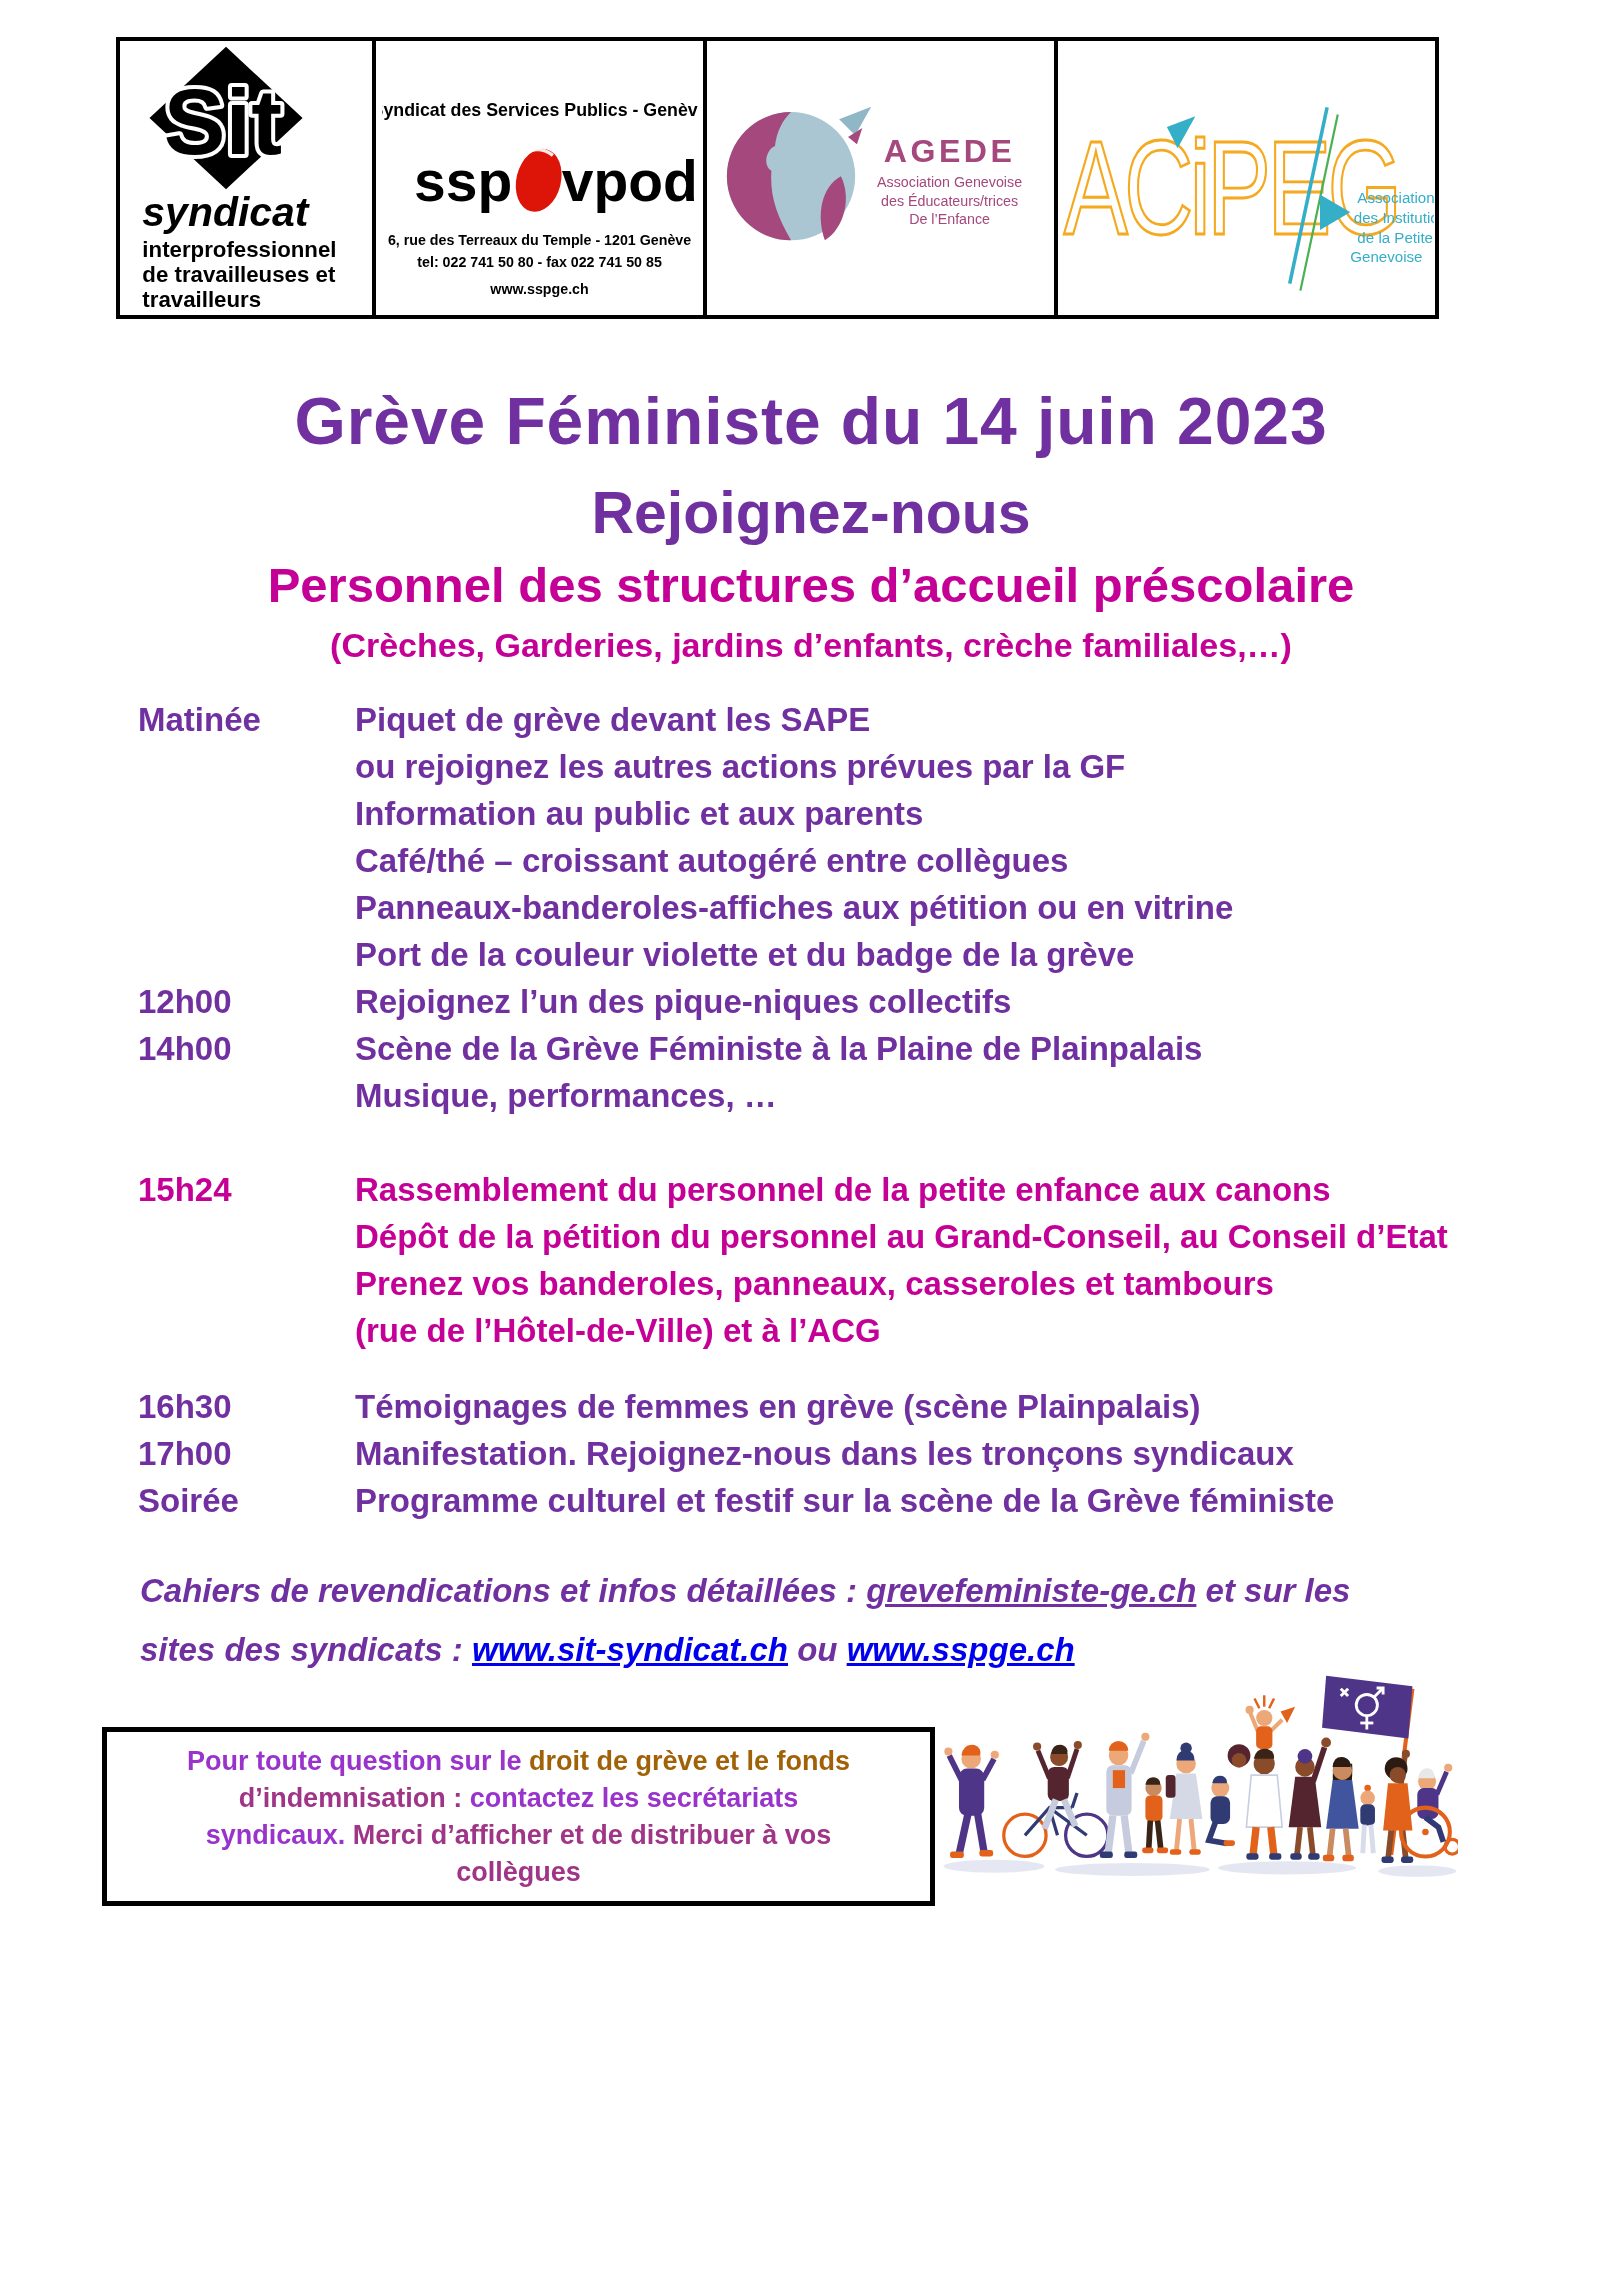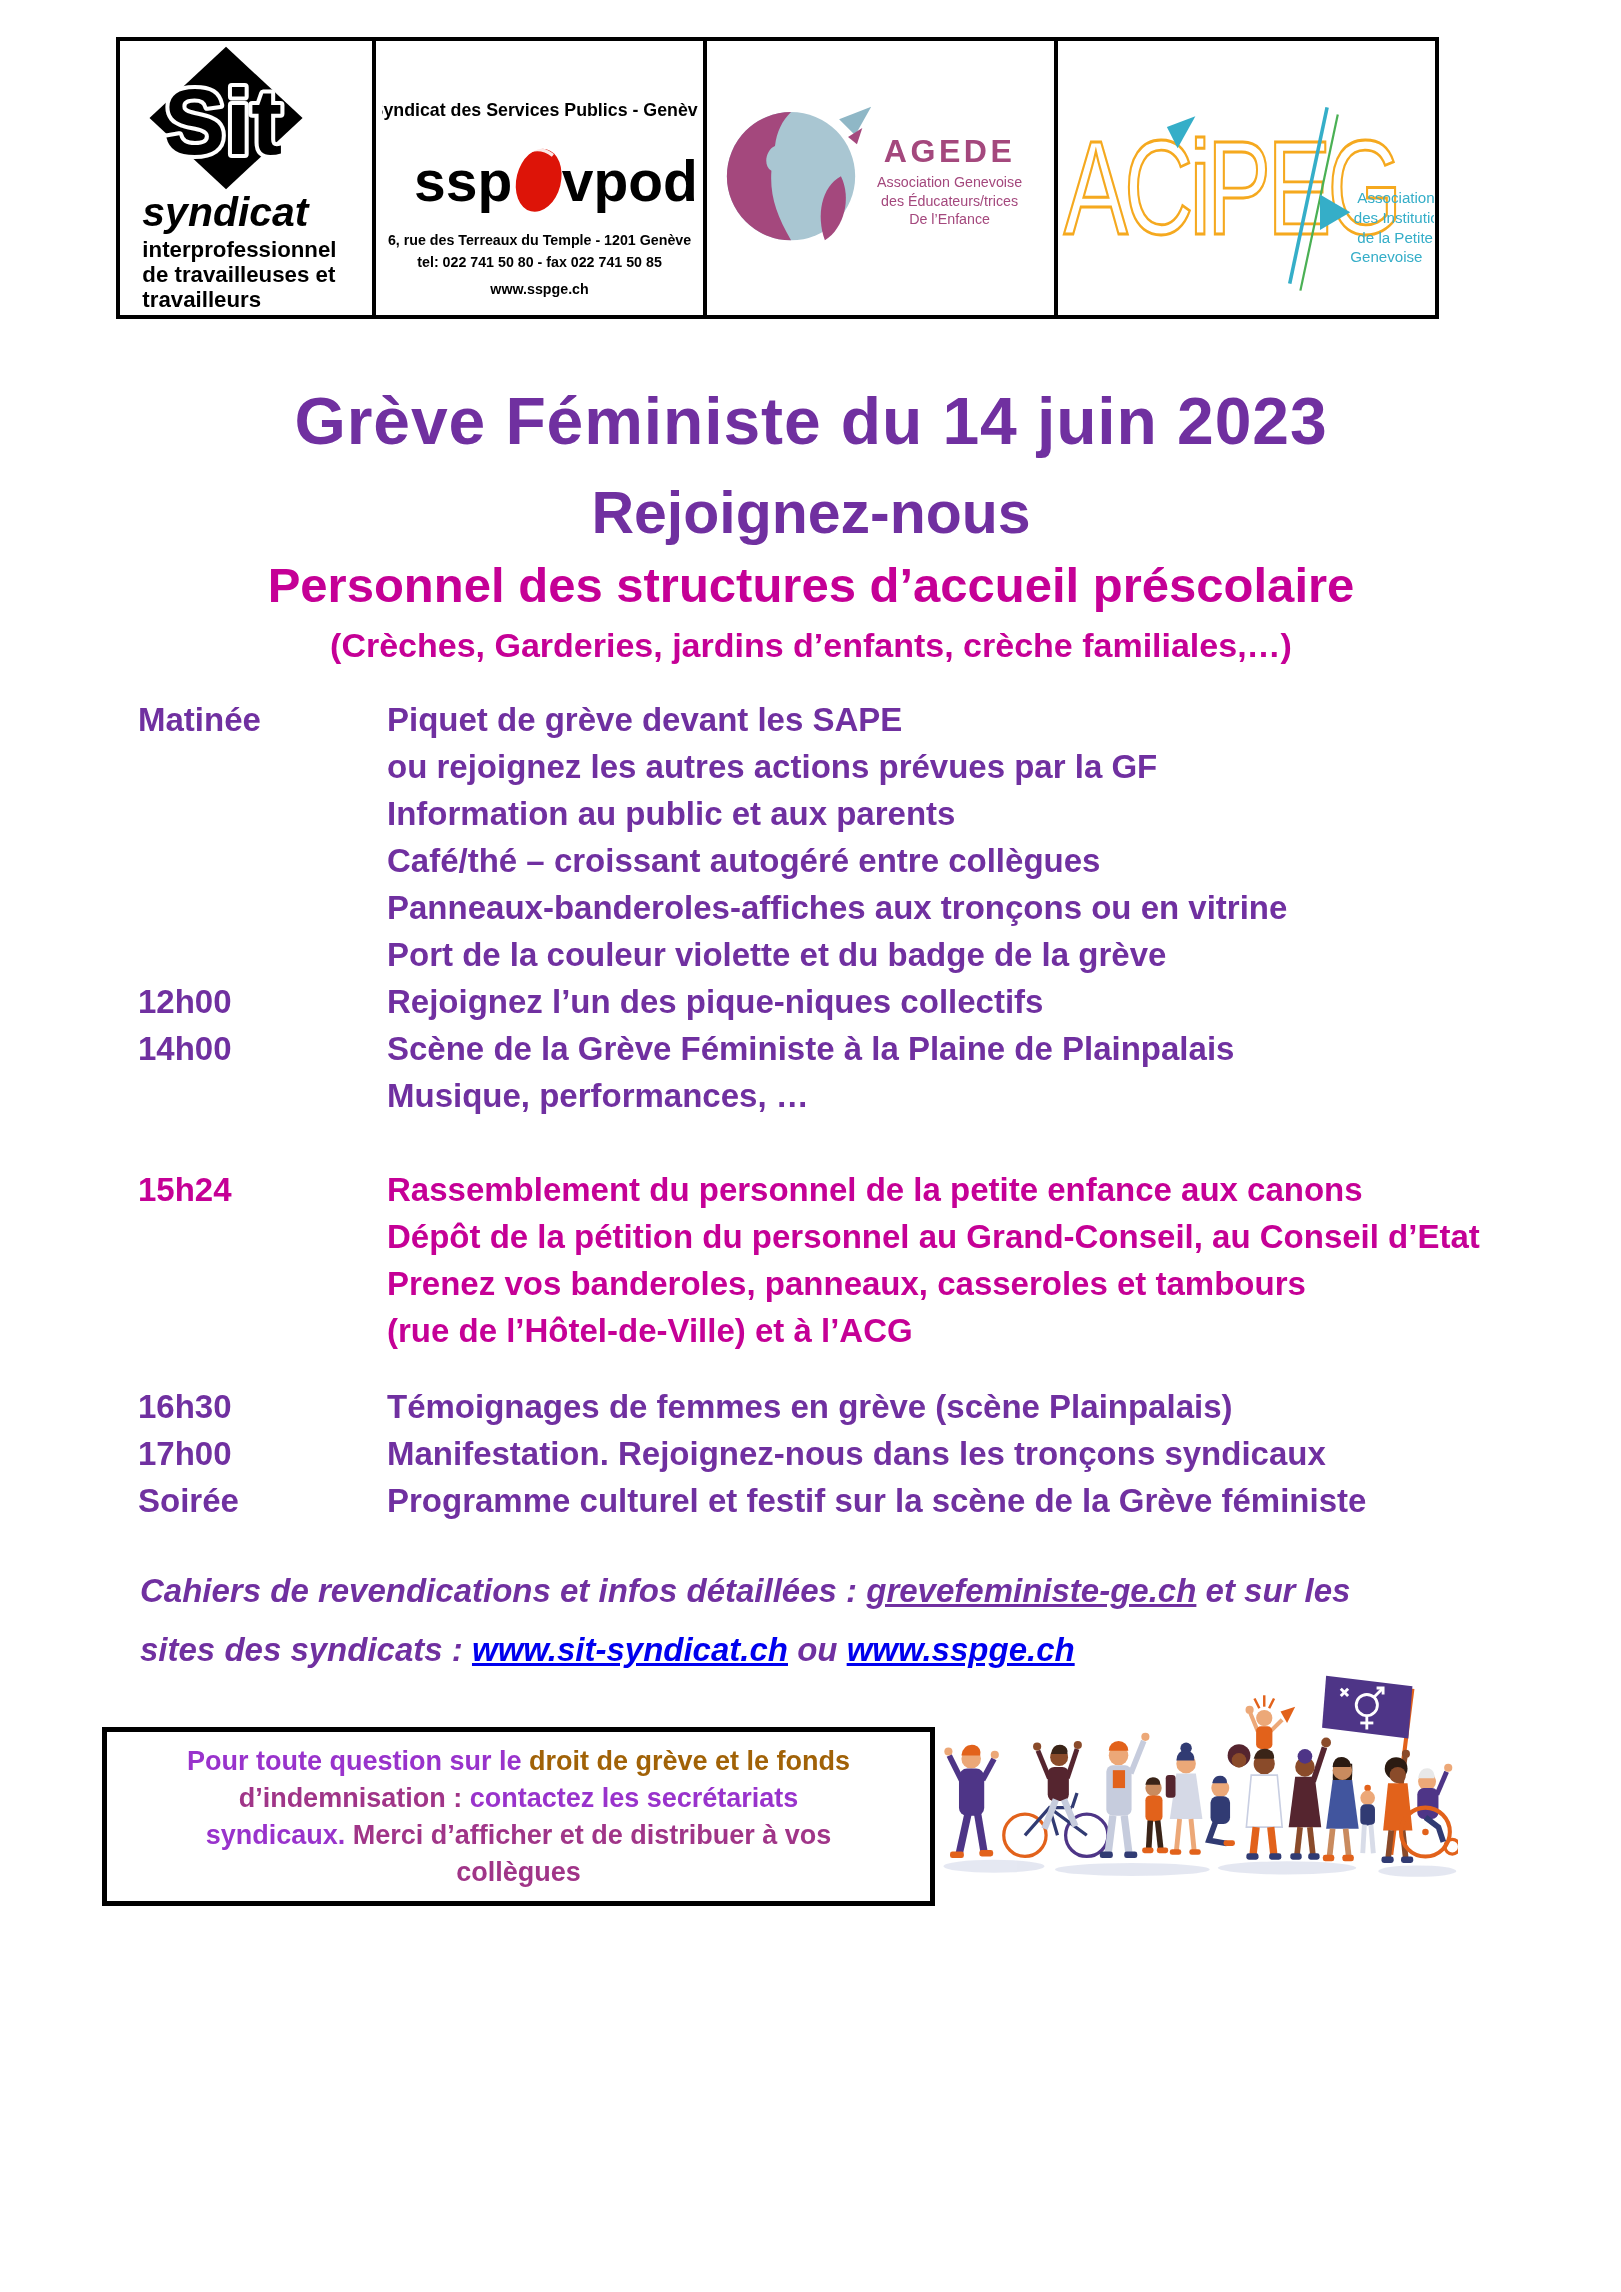--- a/index.html
+++ b/index.html
@@ -29,21 +29,21 @@
   #title-audience{top:557px;font-size:49px;}
   #title-detail{top:626px;font-size:34px;}
 
   
   #schedule{left:138px;top:696px;font-size:33px;font-weight:bold;line-height:47px;width:1426px;}
   .sched-row{display:flex;align-items:flex-start;gap:21px;}
   .sched-row.gap1{margin-top:47px;}
   .sched-row.gap2{margin-top:28.5px;}
   .sched-time{width:196px;flex:none;}
   .sched-lines{flex:1;}
-  .sched-line{white-space:nowrap;margin-left:32px;}
+  .sched-line{white-space:nowrap;}
 
   
   #info{left:140px;top:1561px;font-size:33px;font-weight:bold;font-style:italic;line-height:59px;white-space:nowrap;}
   #info a{text-decoration:underline;cursor:pointer;}
 
   
   #notice-box{
     left:102px;top:1727px;width:833px;box-sizing:border-box;
     border:5.3px solid #000;padding:10.7px 9px;background:#fff;
     text-align:center;font-weight:bold;font-size:27px;line-height:37px;
@@ -117,21 +117,21 @@
 <div class="abs center-line" id="title-detail" style="color: rgb(197, 0, 150);">(Crèches, Garderies, jardins d’enfants, crèche familiales,…)</div>
 
 <div class="abs" id="schedule">
     <div class="sched-row" style="color: rgb(112, 48, 160);">
       <div class="sched-time">Matinée</div>
       <div class="sched-lines">
         <div class="sched-line">Piquet de grève devant les SAPE</div>
         <div class="sched-line">ou rejoignez les autres actions prévues par la GF</div>
         <div class="sched-line">Information au public et aux parents</div>
         <div class="sched-line">Café/thé – croissant autogéré entre collègues</div>
-        <div class="sched-line">Panneaux-banderoles-affiches aux tronçons ou en vitrine</div>
+        <div class="sched-line">Panneaux-banderoles-affiches aux pétition ou en vitrine</div>
         <div class="sched-line">Port de la couleur violette et du badge de la grève</div>
       </div>
     </div>
     <div class="sched-row" style="color: rgb(112, 48, 160);">
       <div class="sched-time">12h00</div>
       <div class="sched-lines">
         <div class="sched-line">Rejoignez l’un des pique-niques collectifs</div>
       </div>
     </div>
     <div class="sched-row" style="color: rgb(112, 48, 160);">

